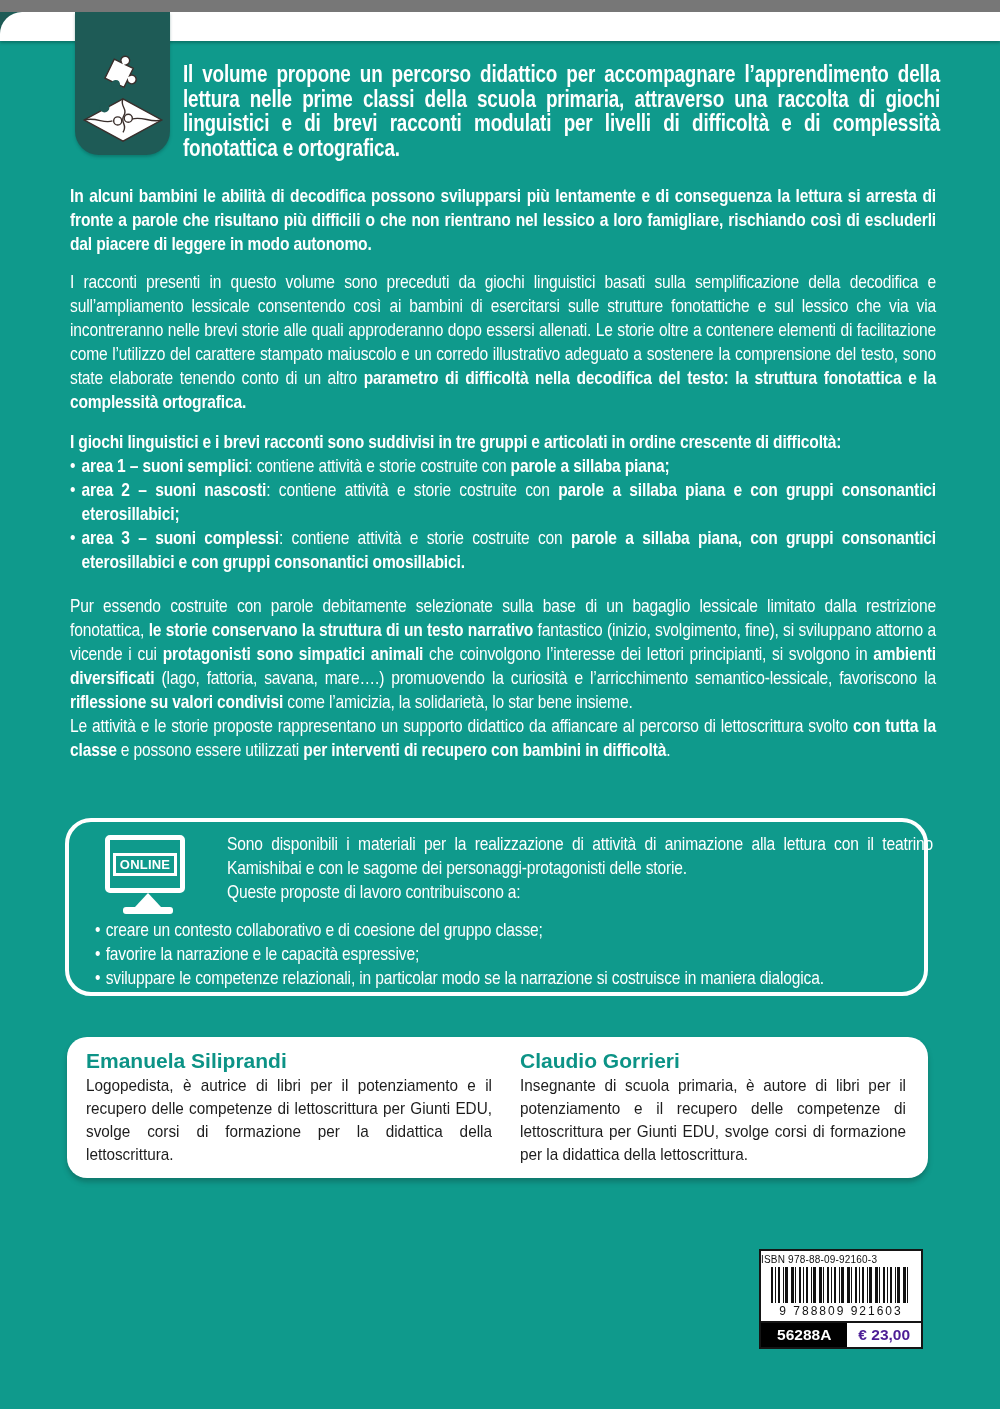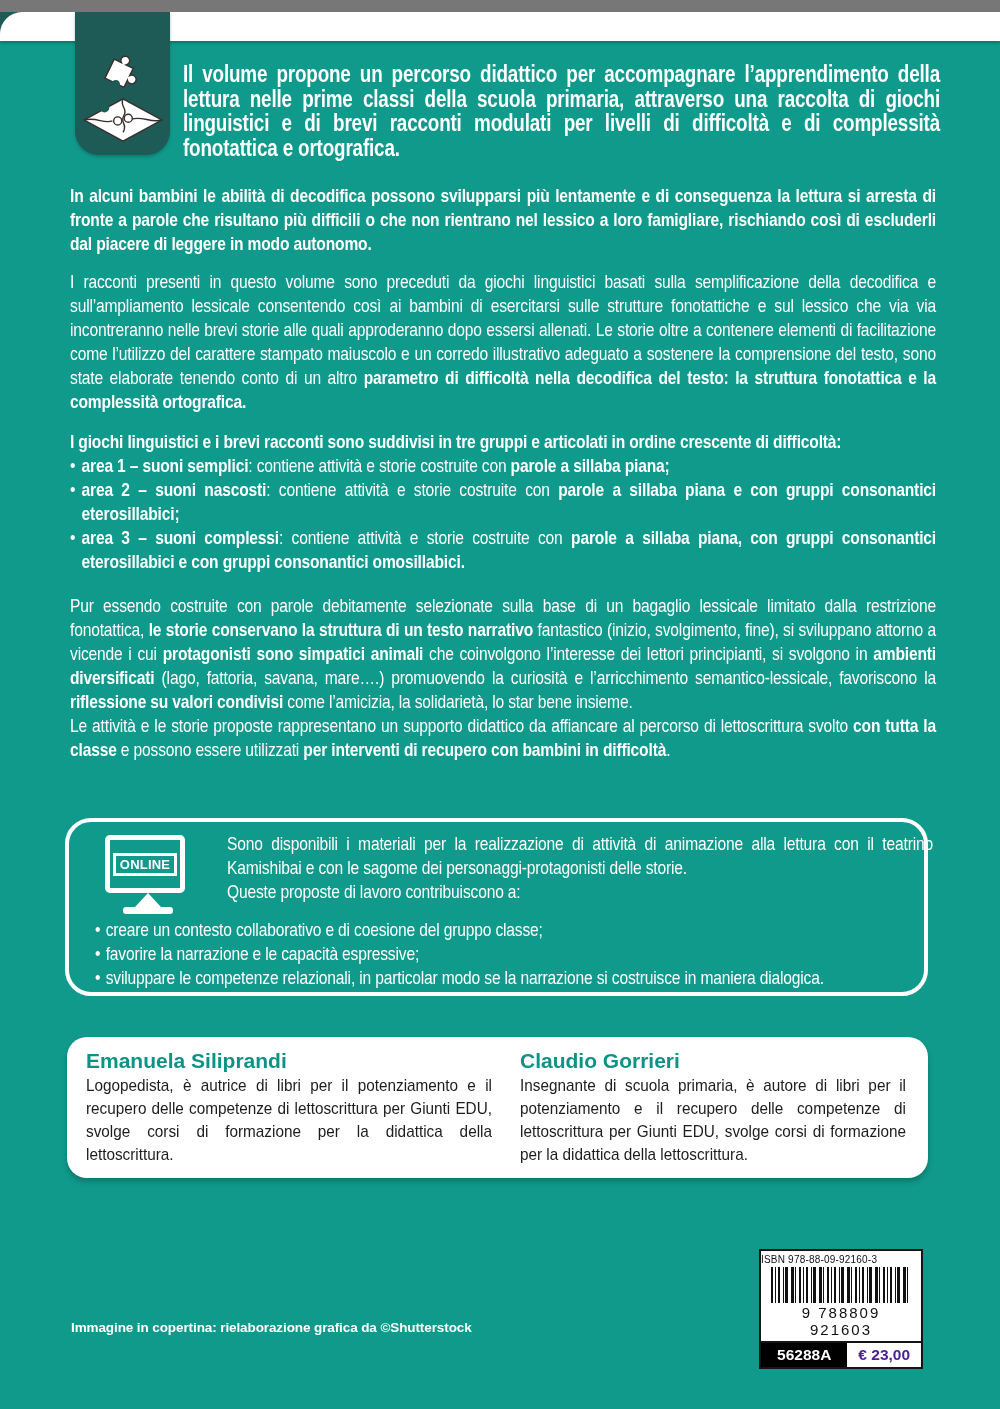--- a/index.html
+++ b/index.html
@@ -61,21 +61,21 @@
   .author-name{color:#0c9386;font-weight:bold;font-size:21px;line-height:26px;}
   .author-bio{color:#1d1d1d;font-size:17px;line-height:23px;text-align:justify;}
   
   .barcode-label{position:absolute;left:759px;top:1237px;width:164px;background:#fff;
     border:2px solid #151515;}
   .isbn-line{font-size:10px;color:#111;text-align:left;padding:3px 0 1px;letter-spacing:.2px;}
   .bars{height:36px;margin:1px 10px 0;background-color:#fff;
     background-image:
       repeating-linear-gradient(90deg,#111 0 2px,rgba(0,0,0,0) 2px 7px),
       repeating-linear-gradient(90deg,#111 0 1px,rgba(0,0,0,0) 1px 4px);}
-  .digits-line{font-size:15px;color:#111;text-align:center;letter-spacing:2px;padding:1px 14px 3px;}
+  .digits-line{font-size:12px;color:#111;text-align:center;letter-spacing:2px;padding:1px 14px 3px;}
   .price-row{display:flex;height:26px;border-top:2px solid #151515;}
   .code-cell{width:54%;background:#000;color:#fff;font-weight:bold;font-size:15.5px;
     display:flex;align-items:center;justify-content:center;}
   .price-cell{width:46%;background:#fff;color:#4c1d95;font-weight:bold;font-size:15.5px;
     display:flex;align-items:center;justify-content:center;}
   
   .credit{position:absolute;left:71px;top:1308px;color:#fff;font-weight:bold;
     font-size:13.5px;letter-spacing:-.1px;}
 </style>
 </head>
@@ -162,15 +162,14 @@
   <div class="barcode-label">
     <div class="isbn-line">ISBN 978-88-09-92160-3</div>
     <div class="bars"></div>
     <div class="digits-line">9 788809 921603</div>
     <div class="price-row">
       <div class="code-cell">56288A</div>
       <div class="price-cell">€ 23,00</div>
     </div>
   </div>
 
-  <div class="credit">Immagine in copertina: rielaborazione grafica da ©Shutterstock</div>
 
 </div>
 
 </body></html>

